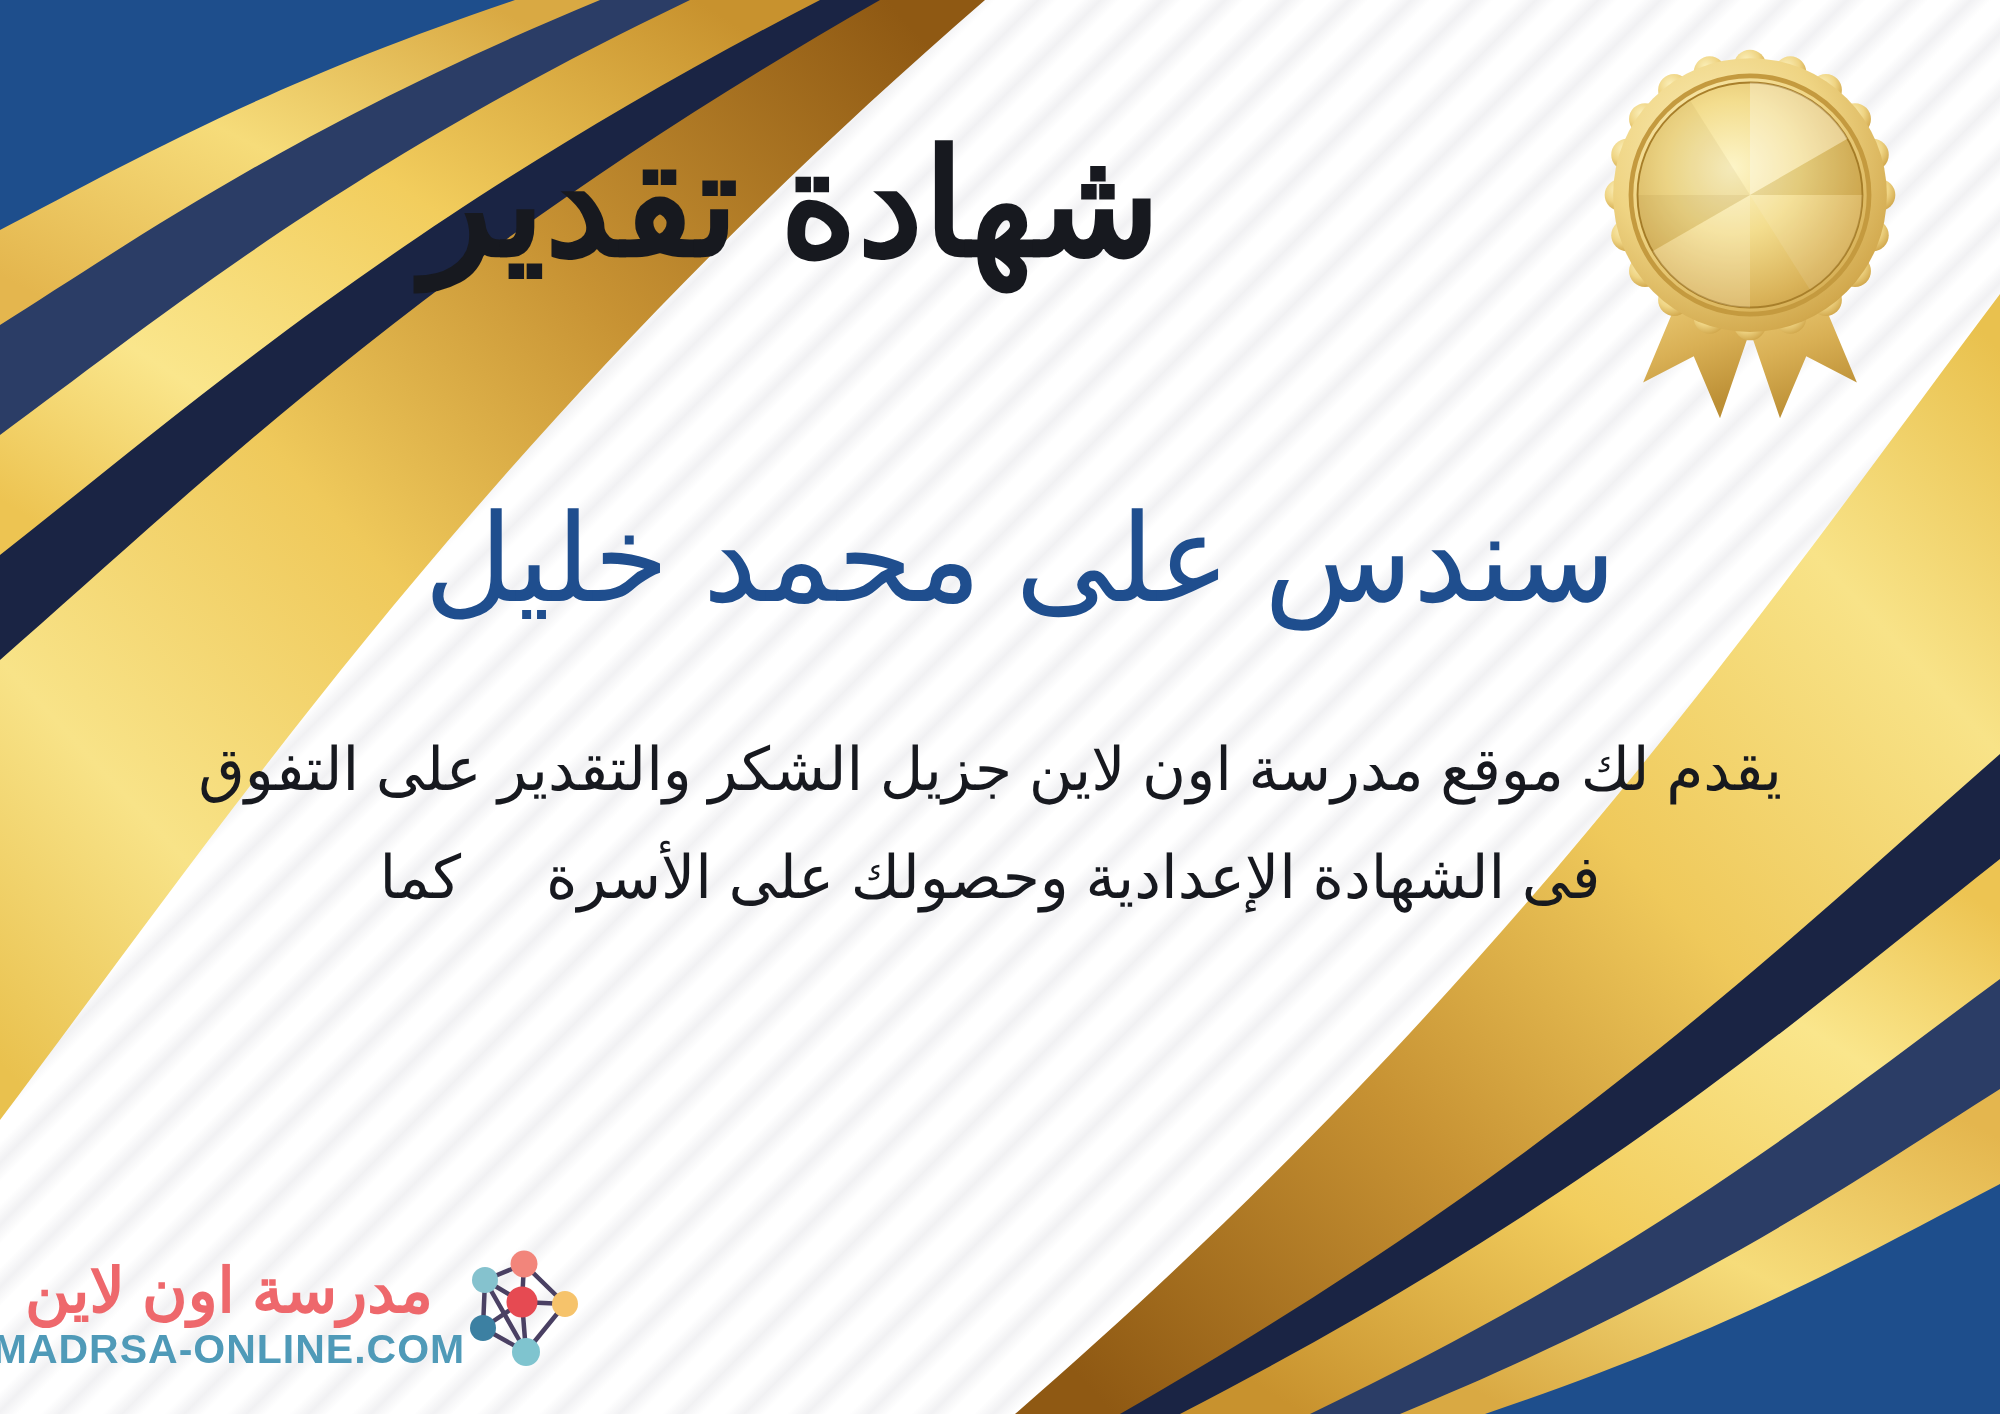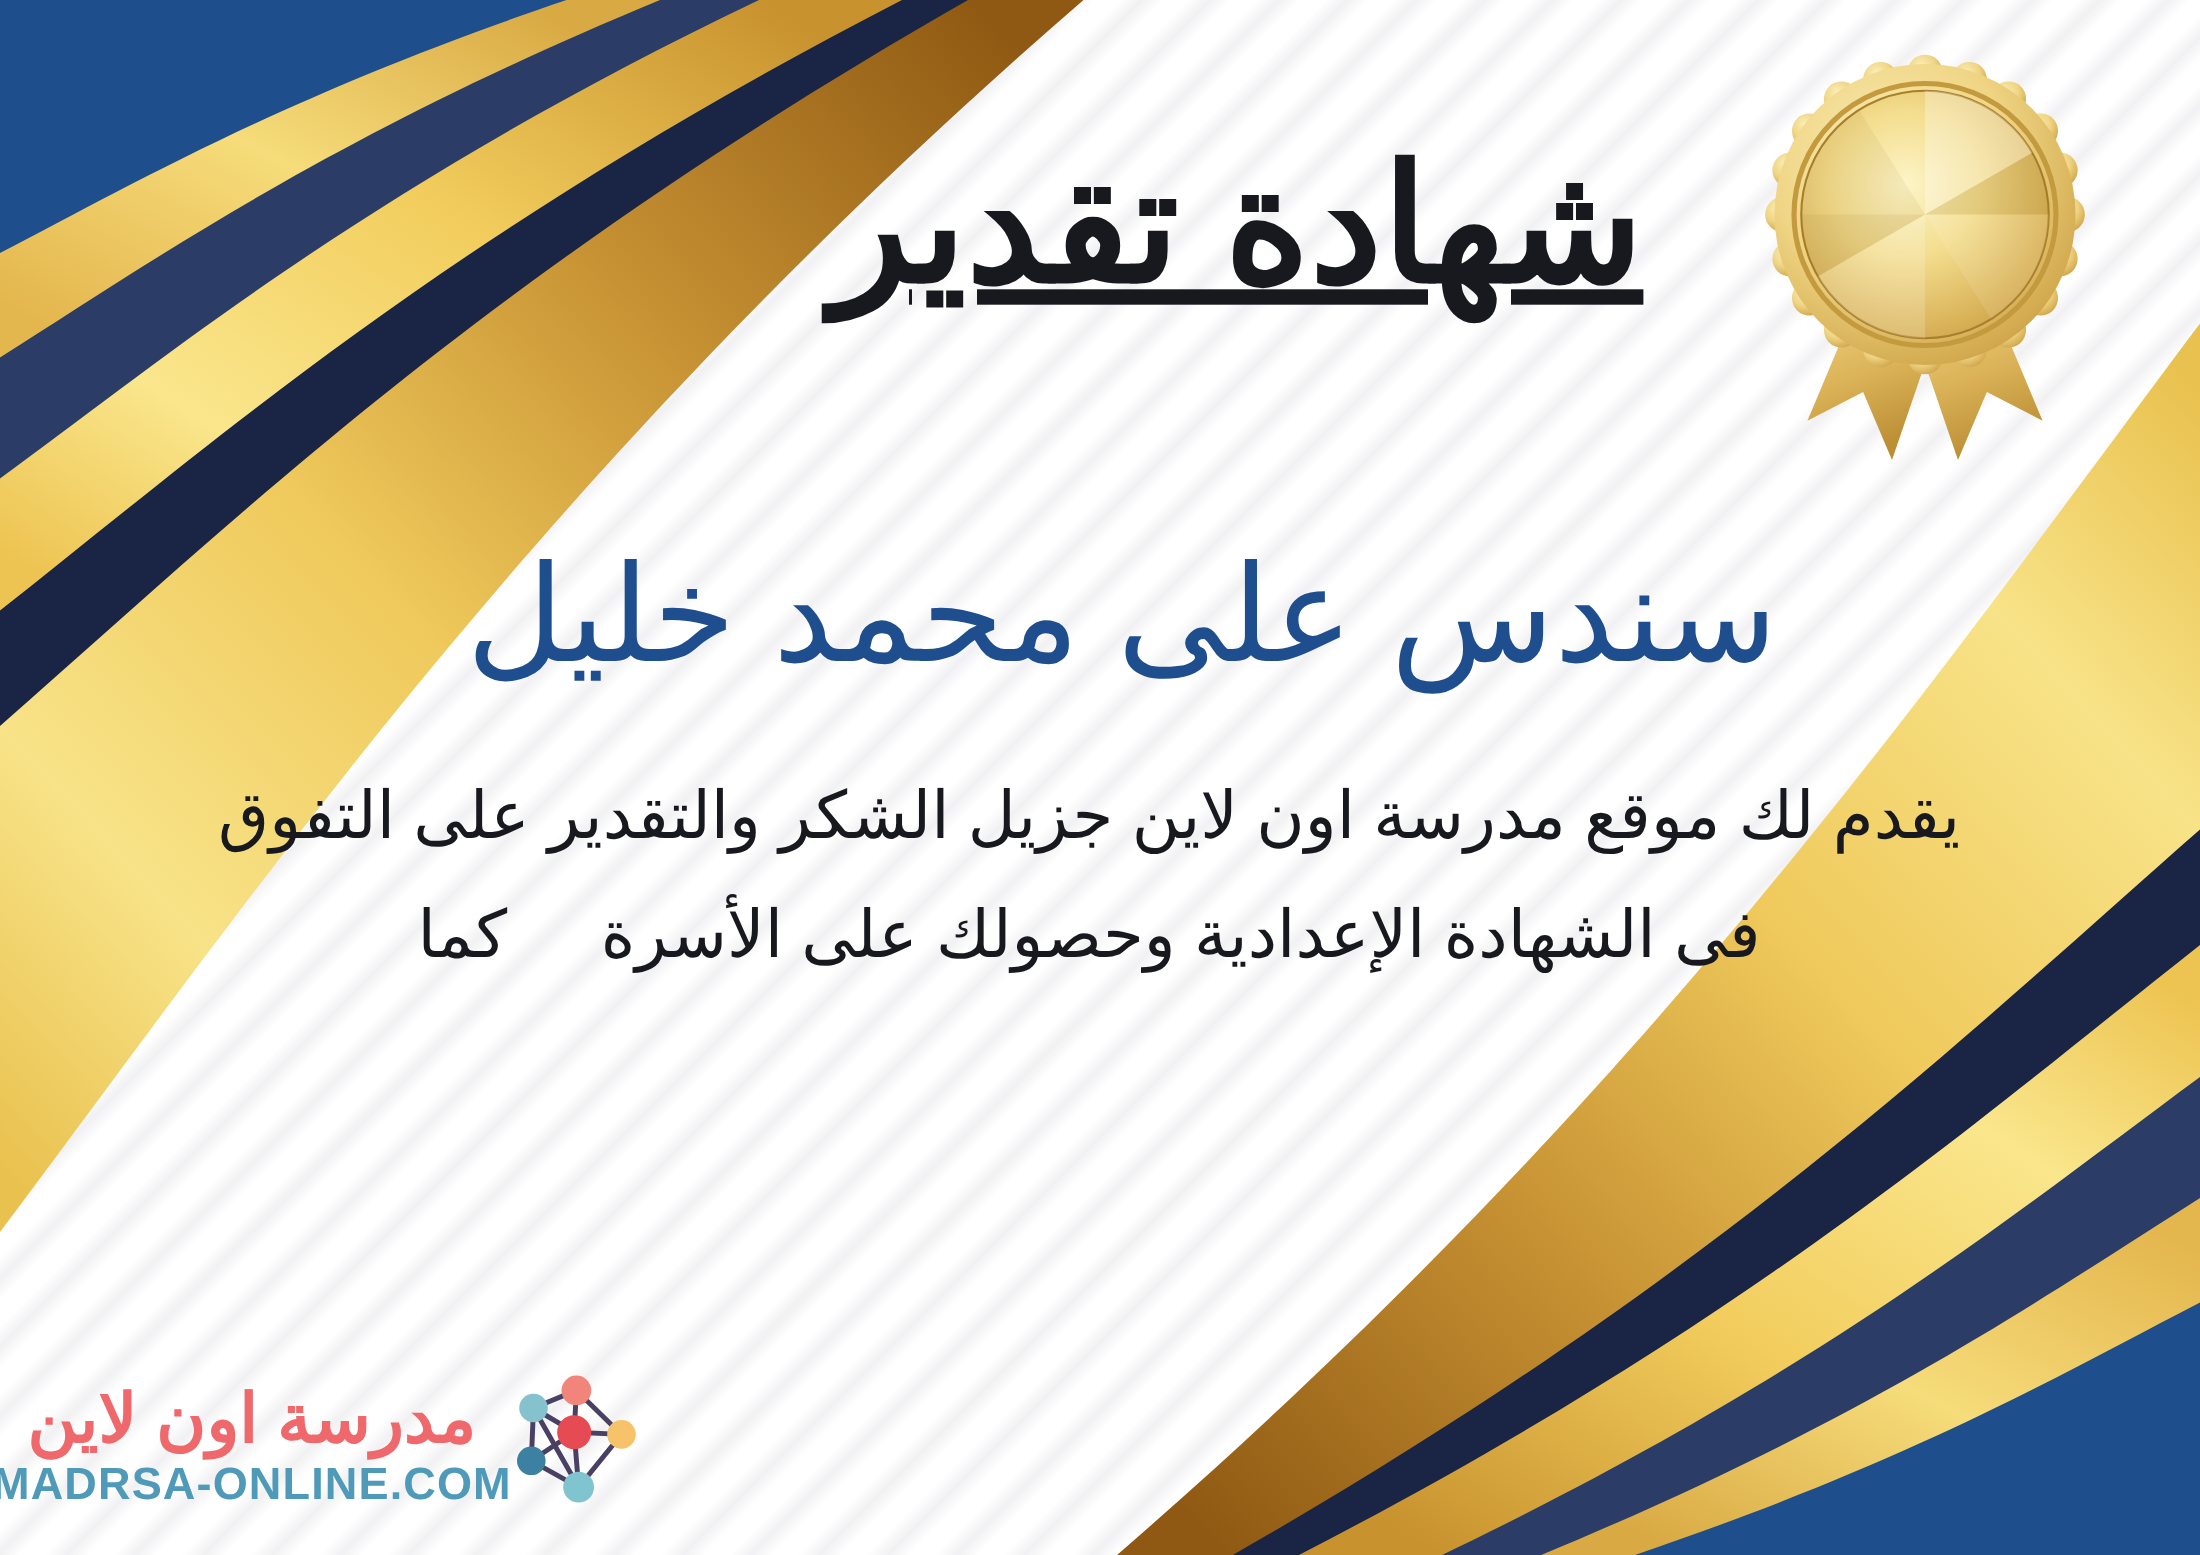--- a/index.html
+++ b/index.html
@@ -7,32 +7,32 @@
     position:relative; width:2000px; height:1414px; overflow:hidden;
     background:
       repeating-linear-gradient(135deg,#ffffff 0px,#ffffff 16px,#f1f1f3 30px,#ffffff 44px);
     font-family:"Liberation Sans", sans-serif;
   }
   .corner{position:absolute; width:1000px; height:1200px; pointer-events:none;}
   .corner.tl{left:0; top:0;}
   .corner.br{right:0; bottom:0; transform:rotate(180deg);}
   .medal{position:absolute; left:1600px; top:45px; width:300px; height:375px;}
   .title{
-    position:absolute; top:118px; left:394px; width:1100px;
-    text-align:right; direction:rtl;
+    position:absolute; top:118px; left:422px; width:1100px;
+    text-align:left; direction:rtl;
     font-size:148px; font-weight:600; color:var(--title-text,#17191F);
-    letter-spacing:-2px; white-space:nowrap;text-decoration:underline;
+    letter-spacing:-2px; white-space:nowrap;
   }
   .student-name{
     position:absolute; top:488px; left:270px; width:1500px;
     text-align:center; direction:rtl;
     font-size:122px; font-weight:400; color:var(--name-blue,#1F4E8E);
     white-space:nowrap;
   }
-  .body-text{position:absolute; top:688px; left:50px; width:1880px; direction:rtl;}
+  .body-text{position:absolute; top:716px; left:50px; width:1880px; direction:rtl;}
   .body-line{
     text-align:center; font-size:60px; font-weight:500;
     color:var(--title-text,#17191F); height:108px; line-height:108px;
     white-space:nowrap;
   }
   .body-line.gapline{display:flex; justify-content:center; align-items:center; gap:85px;}
   .score{color:var(--name-blue,#1F4E8E); font-weight:700;}
   .closing{
     position:absolute; top:1108px; left:60px; width:1860px;
     text-align:center; direction:rtl; font-size:60px; font-weight:500;

